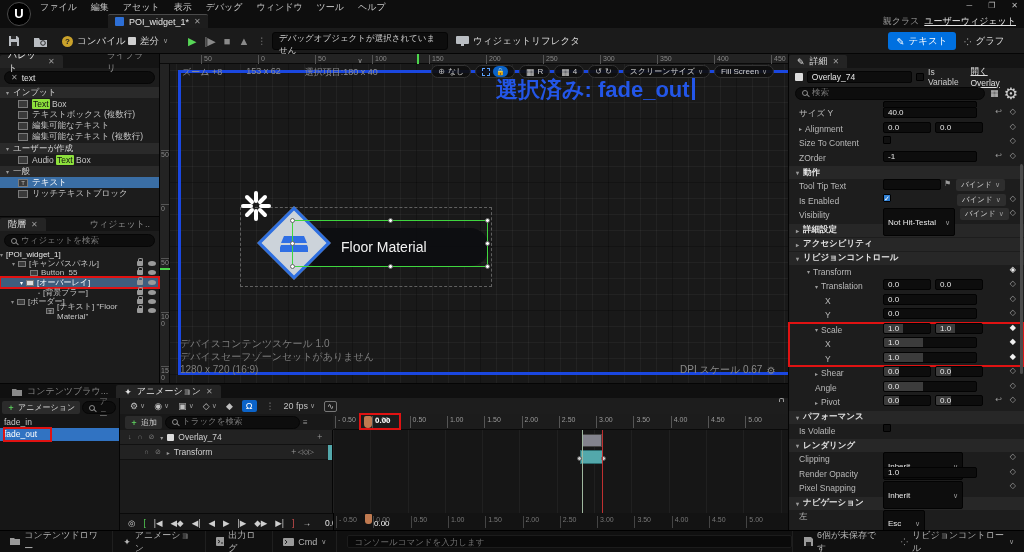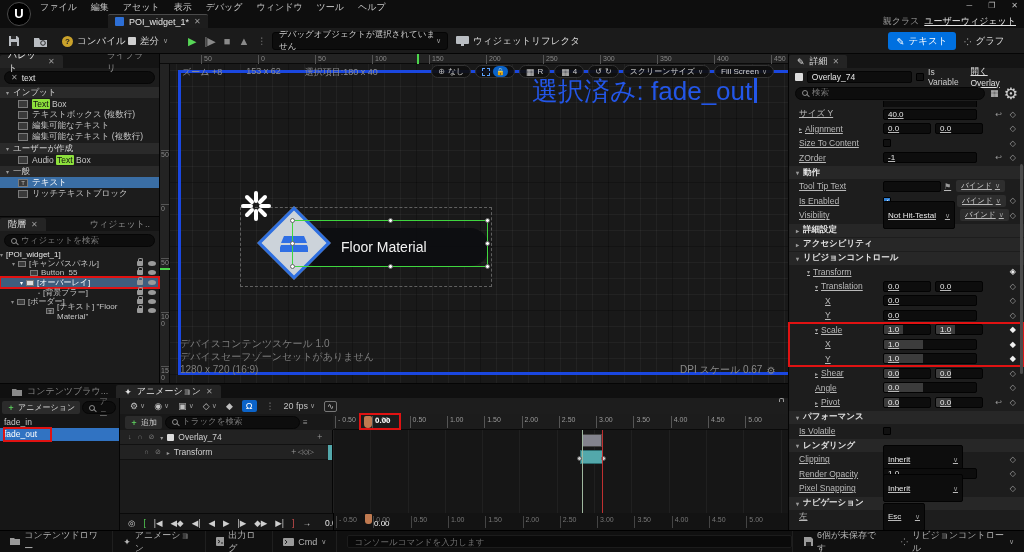--- a/index.html
+++ b/index.html
@@ -18,21 +18,21 @@
   #parentclass { position:absolute; right:8px; top:2px; font-size:9px; color:#9a9a9a; }
   #parentclass b { color:#e6e6e6; font-weight:normal; text-decoration:underline; margin-left:5px;}
   #toolbar { position:absolute; left:0; top:28px; width:1024px; height:26px; background:#1b1b1b; border-bottom:1px solid #050505; z-index:5;}
   .tbi { position:absolute; top:0; height:26px; display:flex; align-items:center; gap:4px; font-size:9.5px; color:#d6d6d6;}
   .badge { width:11px; height:11px; border-radius:50%; background:#caa22b; color:#222; font-size:8px; font-weight:bold; text-align:center; line-height:11px;}
   .dots { color:#8a8a8a; font-size:9px; letter-spacing:0;}
   .chev { font-size:7px; color:#9a9a9a; }
   .playbtn { font-size:11px; }
   .green { color:#57d657; } .redtxt { color:#d65050; }
   #debugdrop { position:absolute; left:272px; top:4px; width:176px; height:18px; background:#0d0d0d; border:1px solid #050505;
-               border-radius:3px; display:flex; align-items:center; justify-content:space-between; padding:0 6px; font-size:8.5px; color:#cfcfcf;}
+               border-radius:3px; display:flex; align-items:center; justify-content:space-between; padding:0 6px; font-size:8.5px; color:#cfcfcf;flex-direction:column;}
   #designerbtn { position:absolute; left:888px; top:4px; width:68px; height:18px; background:#0070e0; border-radius:3px;
                  display:flex; align-items:center; justify-content:center; gap:4px; color:#fff; font-size:9.5px;}
   #graphbtn { position:absolute; left:964px; top:4px; height:18px; display:flex; align-items:center; gap:4px; font-size:9.5px; color:#d6d6d6;}
   .minisq { display:inline-block; width:8px; height:8px; background:#cfcfcf; border-radius:1px; }
   .gridglyph { font-size:9px; color:#cfcfcf; }
   
   .ptabs { height:14px; background:#141414; display:flex; align-items:flex-end; font-size:9px;gap:36px; }
   .ptab { height:13px; padding:0 8px; display:flex; align-items:center; gap:5px; background:#242424; color:#e3e3e3; border-radius:2px 2px 0 0;}
   .ptab.off { background:transparent; color:#8a8a8a; }
   .searchpill { background:#0d0d0d; border:1px solid #060606; border-radius:8px; height:13px; display:flex; align-items:center; gap:4px; padding:0 6px; font-size:8.5px; color:#777;}
@@ -76,21 +76,21 @@
   .gtick-v { position:absolute; left:0; width:10px; height:2px; background:#4cd64c; z-index:4;}
   #canvas-top { position:absolute; left:18px; top:16px; width:610px; height:3px; background:#1a47e0; z-index:2;}
   #canvas-left { position:absolute; left:18px; top:16px; width:3px; height:305px; background:#1a47e0; z-index:2;}
   #canvas-bottom { position:absolute; left:18px; top:318px; width:610px; height:3px; background:#1a47e0; z-index:2;}
   #zoominfo { position:absolute; left:22px; top:12px; display:flex; gap:24px; font-size:9px; color:#8f8f8f; z-index:4;}
   #vp-pills { position:absolute; right:14px; top:11px; display:flex; gap:4px; z-index:5; align-items:center;}
   .pill { background:rgba(14,14,14,.92); border:1px solid #333; border-radius:8px; height:13px; display:flex; align-items:center; gap:3px; padding:0 6px; font-size:8px; color:#cfcfcf;}
   .pill .ic { font-size:8px; color:#bbb; }
   .bluebit { background:#0b63c8; color:#fff; border-radius:6px; padding:0 3px; font-size:7px; height:11px; line-height:11px;}
   .dashsq { width:8px; height:8px; border:1px dashed #5aa0ff; }
-  #seltext { position:absolute; left:336px; top:20px; font-size:26px; font-weight:normal; color:#2356e8; z-index:4; letter-spacing:0; white-space:nowrap;margin-left:36px;}
+  #seltext { position:absolute; left:336px; top:20px; font-size:22px; font-weight:bold; color:#2356e8; z-index:4; letter-spacing:0; white-space:nowrap;}
   #seltext .caret { display:inline-block; width:3px; height:26px; background:#2356e8; margin-left:2px; vertical-align:-3px;}
   
   #marquee { position:absolute; left:80px; top:153px; width:252px; height:80px; border:1px dashed #606060; z-index:2;}
   #wgt-pill { position:absolute; left:151px; top:174px; width:178px; height:38px; background:rgba(12,13,16,.92);
               border-radius:4px 19px 19px 4px; z-index:2; display:flex; align-items:center;}
   #wgt-pill span { margin-left:30px; font-size:14px; color:#f2f2f2; }
   #diamond { position:absolute; left:108px; top:163px; width:52px; height:52px; transform:rotate(45deg);
              background:#ccd3da; border:3px solid #2e6fe0; z-index:3;}
   #diamond-icon { position:absolute; left:120px; top:179px; z-index:4; }
   #aster { position:absolute; left:81px; top:137px; z-index:4; }
@@ -100,21 +100,21 @@
   #dpi { position:absolute; left:520px; top:309px; font-size:10px; color:#8a8a8a; z-index:4; display:flex; gap:4px; align-items:center;}
   
   #details { position:absolute; left:788px; top:54px; width:236px; height:476px; background:#1d1d1d; border-left:1px solid #050505; z-index:4;}
   #dnamerow { height:17px; display:flex; align-items:center; gap:4px; padding:0 6px; font-size:8.5px;}
   #dname { width:108px; height:12px; background:#0d0d0d; border:1px solid #050505; border-radius:2px; color:#e6e6e6; font-size:8.5px; padding:0 4px; line-height:11px;}
   .cb { width:8px; height:8px; background:#101010; border:1px solid #000; border-radius:1px; flex:none; text-align:center; line-height:8px; font-size:7px; color:#fff;}
   .cb.on { background:#2f7fd3; }
   #dlink { color:#e0e0e0; text-decoration:underline; }
   #dsearchrow { height:16px; display:flex; align-items:center; gap:5px; padding:0 6px;}
   #dsearchrow .searchpill { flex:1; }
-  .drow { height:14.5px; display:flex; align-items:center; font-size:8.5px; color:#b9b9b9; padding-left:10px; position:relative;text-decoration:underline;}
+  .drow { height:14.5px; display:flex; font-size:8.5px; color:#b9b9b9; padding-left:10px; position:relative;}
   .drow .lbl { width:84px; flex:none; display:flex; gap:3px; align-items:center;}
   .ind1 { padding-left:18px; } .ind1 .lbl{width:76px;} .ind2 { padding-left:26px; } .ind2 .lbl{width:68px;} .ind3 { padding-left:36px;} .ind3 .lbl{width:58px;}
   .fld { background:#0d0d0d; border:1px solid #030303; border-radius:2px; height:11px; line-height:10px; font-size:8px; color:#e8e8e8; padding:0 4px; width:94px;}
   .fld.half { width:48px; margin-right:4px;}
   .fld.fill45 { background:linear-gradient(to right,#3c3c3c 0 42%,#0d0d0d 42%); }
   .fld.fill35 { background:linear-gradient(to right,#3c3c3c 0 32%,#0d0d0d 32%); }
   .drop { background:#0d0d0d; border:1px solid #030303; border-radius:2px; height:28px; line-height:11px; font-size:8px; color:#e8e8e8; padding:0 4px; width:80px; display:flex; justify-content:space-between; align-items:center;}
   .bindbtn { background:#2e2e2e; border-radius:2px; height:12px; line-height:12px; font-size:7.5px; color:#cfcfcf; padding:0 5px; margin-left:5px; display:flex; gap:3px; align-items:center;}
   .rsticon { position:absolute; right:22px; color:#9a9a9a; font-size:8px;}
   .keyicon { position:absolute; right:8px; color:#9a9a9a; font-size:8px;}

